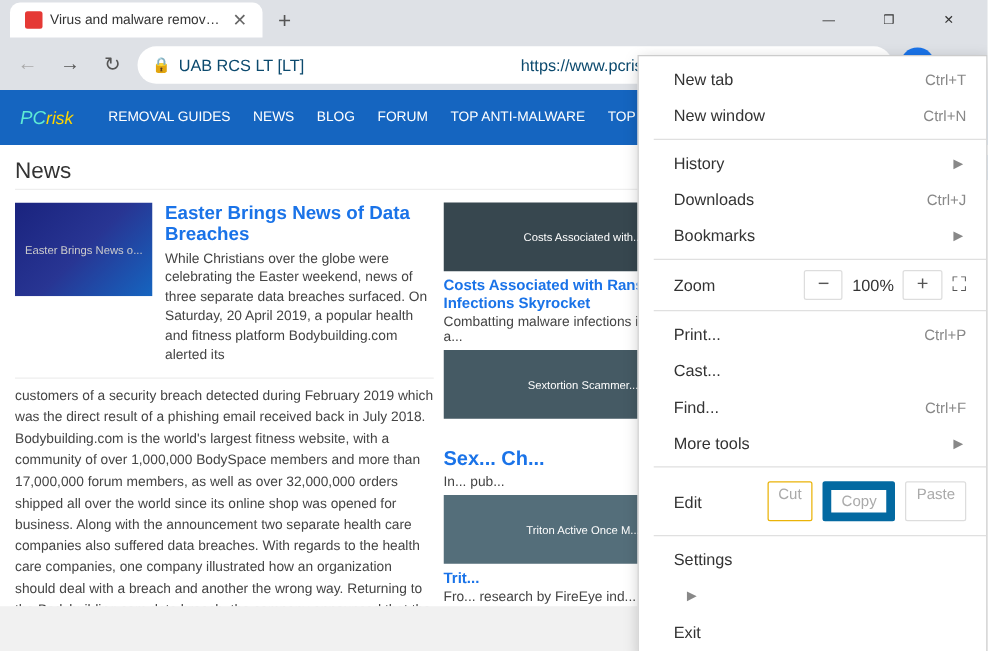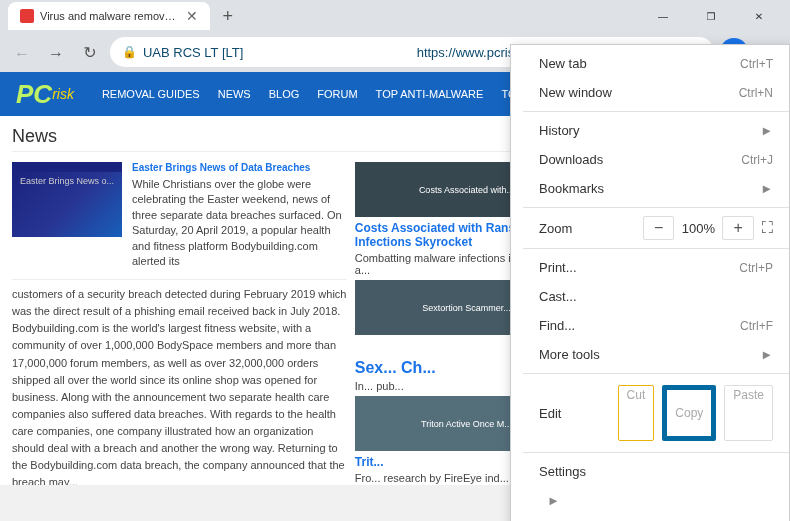--- a/index.html
+++ b/index.html
@@ -28,38 +28,38 @@
     .star-icon { color: #666; cursor: pointer; }
     .profile-icon { width: 28px; height: 28px; border-radius: 50%; background: #1a73e8; display: flex; align-items: center; justify-content: center; color: #fff; font-size: 13px; cursor: pointer; }
     .menu-icon { width: 28px; height: 28px; display: flex; align-items: center; justify-content: center; color: #555; cursor: pointer; font-size: 18px; border-radius: 50%; }
 
     
     .website { background: #fff; width: 100%; height: calc(521px - 108px); overflow: hidden; position: relative; }
     
     
     .site-header { background: #1565c0; display: flex; align-items: center; padding: 0 16px; height: 44px; }
     .logo { display: flex; align-items: center; margin-right: 20px; }
-    .logo-pc { color: #bef264; font-size: 26px; font-weight: bold; font-style: italic; }
+    .logo-pc { color: #5eead4; font-size: 15px; font-weight: normal; font-style: italic; }
     .logo-risk { color: #ffd600; font-size: 14px; font-style: italic; }
     .site-nav { display: flex; gap: 2px; }
     .nav-item { color: #fff; font-size: 11px; padding: 4px 8px; cursor: pointer; white-space: nowrap; }
 
     
     .main-content { display: flex; height: calc(100% - 44px); }
     .content-left { flex: 1; padding: 10px 12px; overflow: hidden; }
     .content-right { width: 200px; padding: 8px; background: #f9f9f9; border-left: 1px solid #e0e0e0; font-size: 11px; overflow: hidden; }
 
     .section-title { font-size: 18px; font-weight: normal; color: #333; margin-bottom: 10px; border-bottom: 1px solid #eee; padding-bottom: 4px; }
 
     
     .news-main { display: flex; gap: 10px; margin-bottom: 10px; }
     .article-img { width: 110px; height: 75px; flex-shrink: 0; background: #1a237e; overflow: hidden; position: relative; }
-    .article-img-inner { width: 100%; height: 100%; background: linear-gradient(135deg, #1a237e 0%, #283593 50%, #1565c0 100%); display: flex; justify-content: center; color: #fff; font-size: 9px; padding: 4px; text-align: center; margin-top: 10px; }
+    .article-img-inner { width: 100%; height: 100%; background: linear-gradient(135deg, #1a237e 0%, #283593 50%, #1565c0 100%); display: flex; align-items: center; justify-content: center; color: #fff; font-size: 9px; padding: 4px; text-align: center; }
     .article-content { flex: 1; }
-    .article-title { font-size: 10px; font-weight: bold; color: #1a73e8; margin-bottom: 4px; cursor: pointer; }
+    .article-title { font-size: 15px; font-weight: bold; color: #1a73e8; margin-bottom: 4px; cursor: pointer; }
     .article-text { font-size: 11px; color: #444; line-height: 1.5; }
     .news-col-article { display: flex; flex-direction: column; font-size: 11px; color: #444; }
     .news-col-img { width: 100%; height: 55px; background: #455a64; margin-bottom: 4px; overflow: hidden; }
     .col-img-inner { width: 100%; height: 100%; display: flex; align-items: center; justify-content: center; font-size: 9px; color: #fff; padding: 4px; text-align: center; }
 
     
     .full-article { font-size: 11px; color: #444; line-height: 1.6; border-top: 1px solid #eee; padding-top: 6px; margin-top: 4px; }
     .sidebar-item { display: flex; gap: 4px; margin-bottom: 6px; align-items: flex-start; }
     .bullet { color: #1a73e8; margin-right: 2px; }
     .sidebar-link { color: #1a73e8; cursor: pointer; font-size: 11px; }
@@ -289,21 +289,21 @@
     <div class="menu-item">
       <span class="menu-item-label">More tools</span>
       <span class="menu-item-arrow">►</span>
     </div>
   </div>
   <div class="menu-section">
     <div class="menu-item">
       <span class="menu-item-label">Edit</span>
       <span class="menu-item-shortcut" style="margin-left:auto;display:flex;gap:8px;">
         <span style="padding:2px 8px;border:1px solid #eab308;border-radius:2px;cursor:pointer;color:#aaa;">Cut</span>
-        <span style="padding:16px 8px;border:5px solid #0369a1;border-radius:2px;cursor:pointer;color:#aaa;">Copy</span>
+        <span style="padding:2px 8px;border:7px solid #0369a1;border-radius:2px;cursor:pointer;color:#aaa;">Copy</span>
         <span style="padding:2px 8px;border:1px solid #ddd;border-radius:2px;cursor:pointer;color:#aaa;">Paste</span>
       </span>
     </div>
   </div>
   <div class="menu-section">
     <div class="menu-item">
       <span class="menu-item-label">Settings</span>
     </div>
     <div class="menu-item">
       <span class="menu-item-arrow">►</span>

